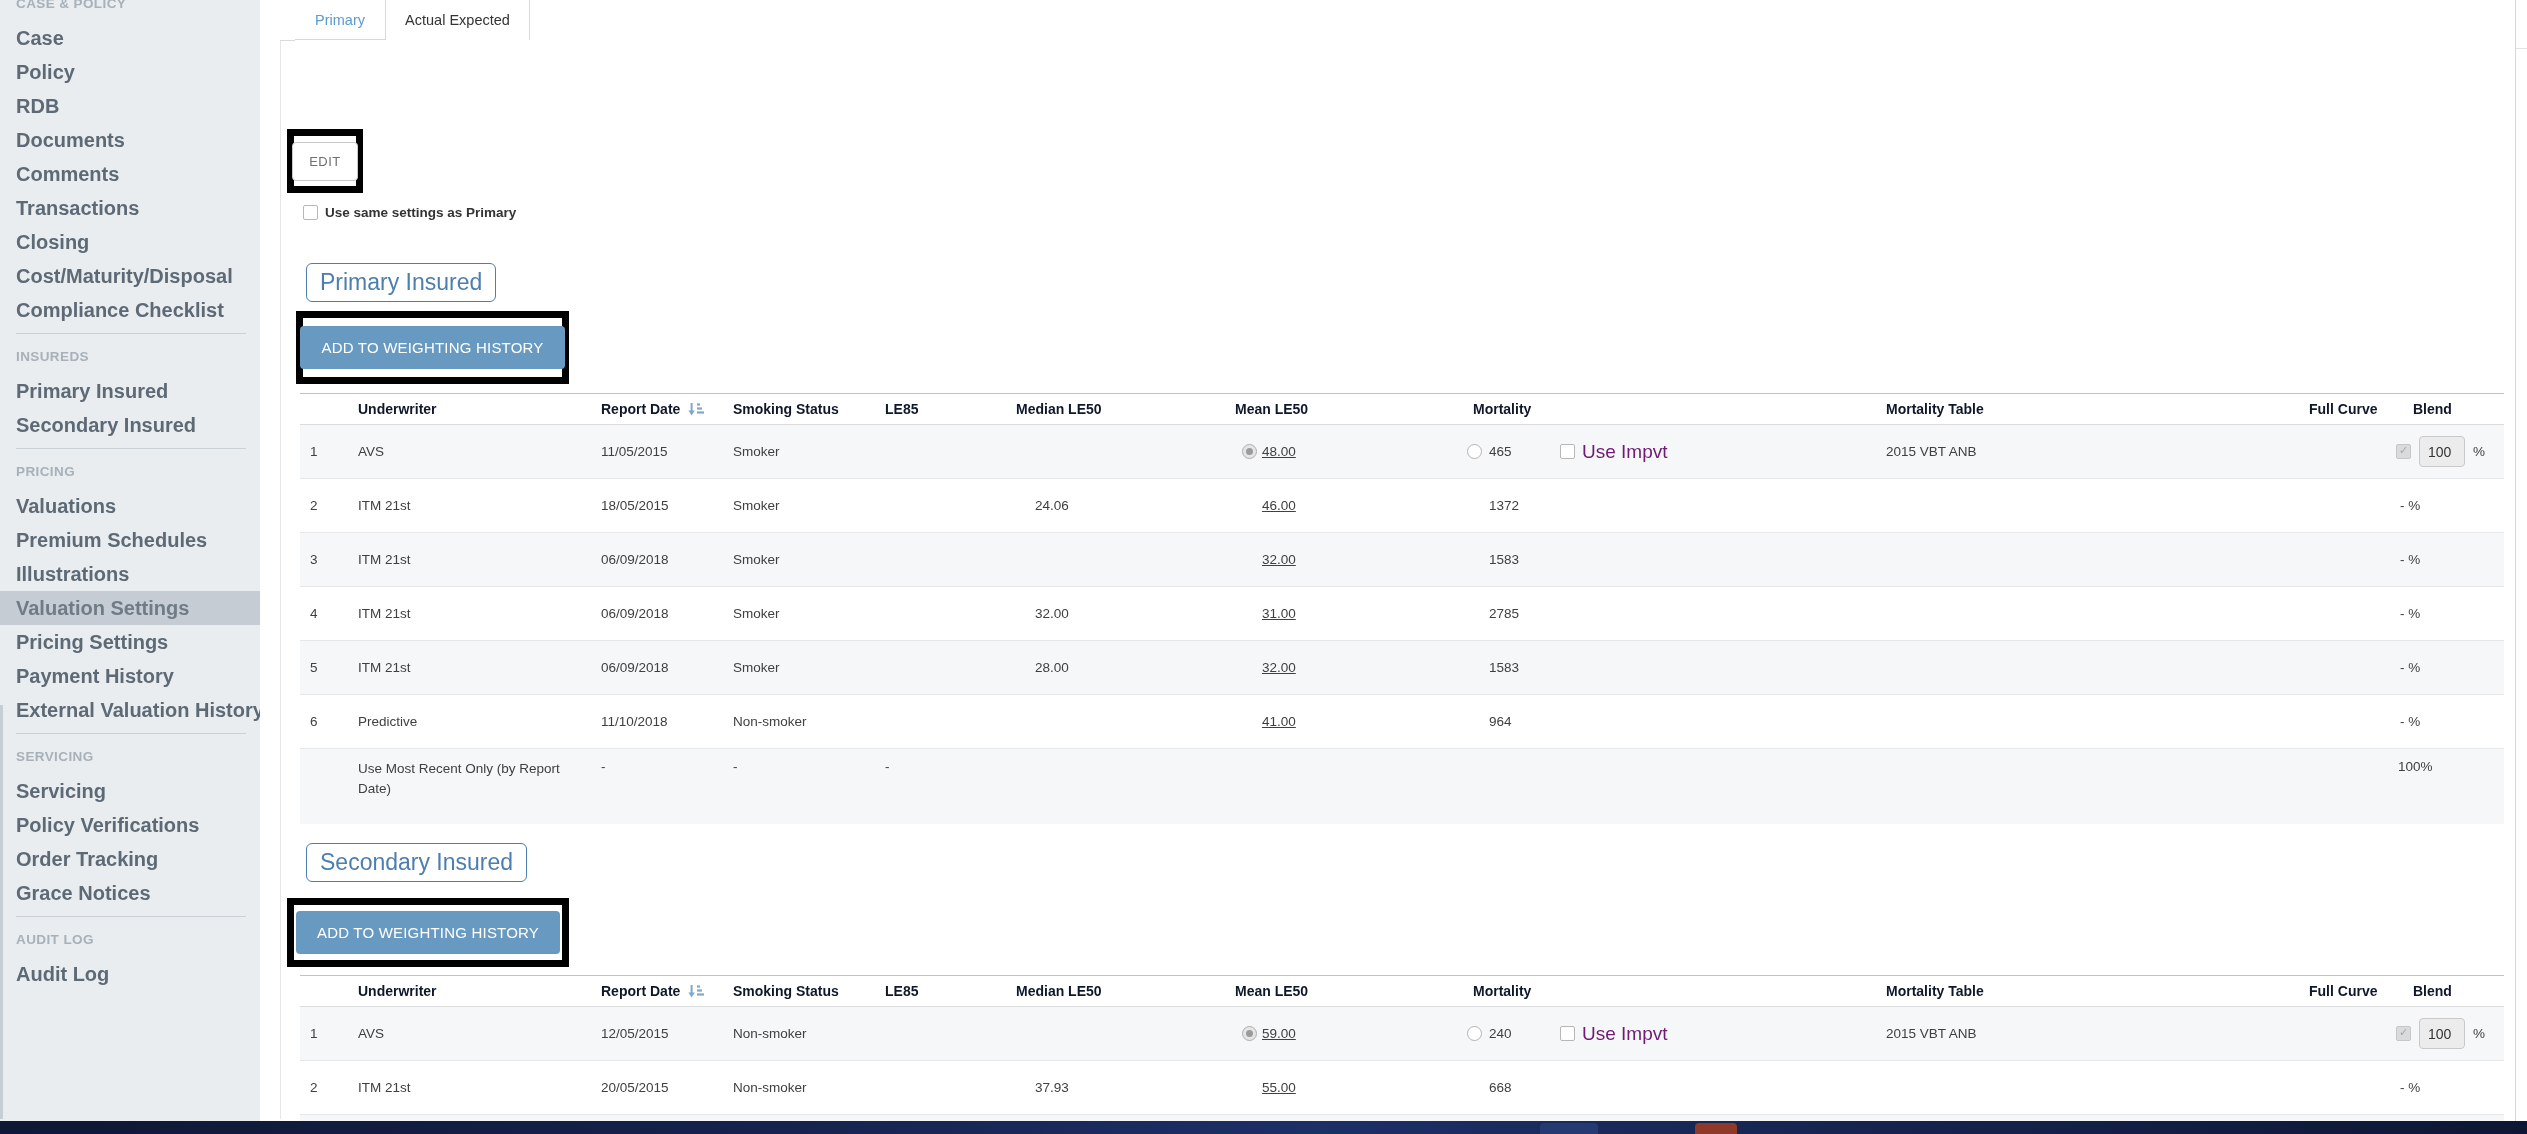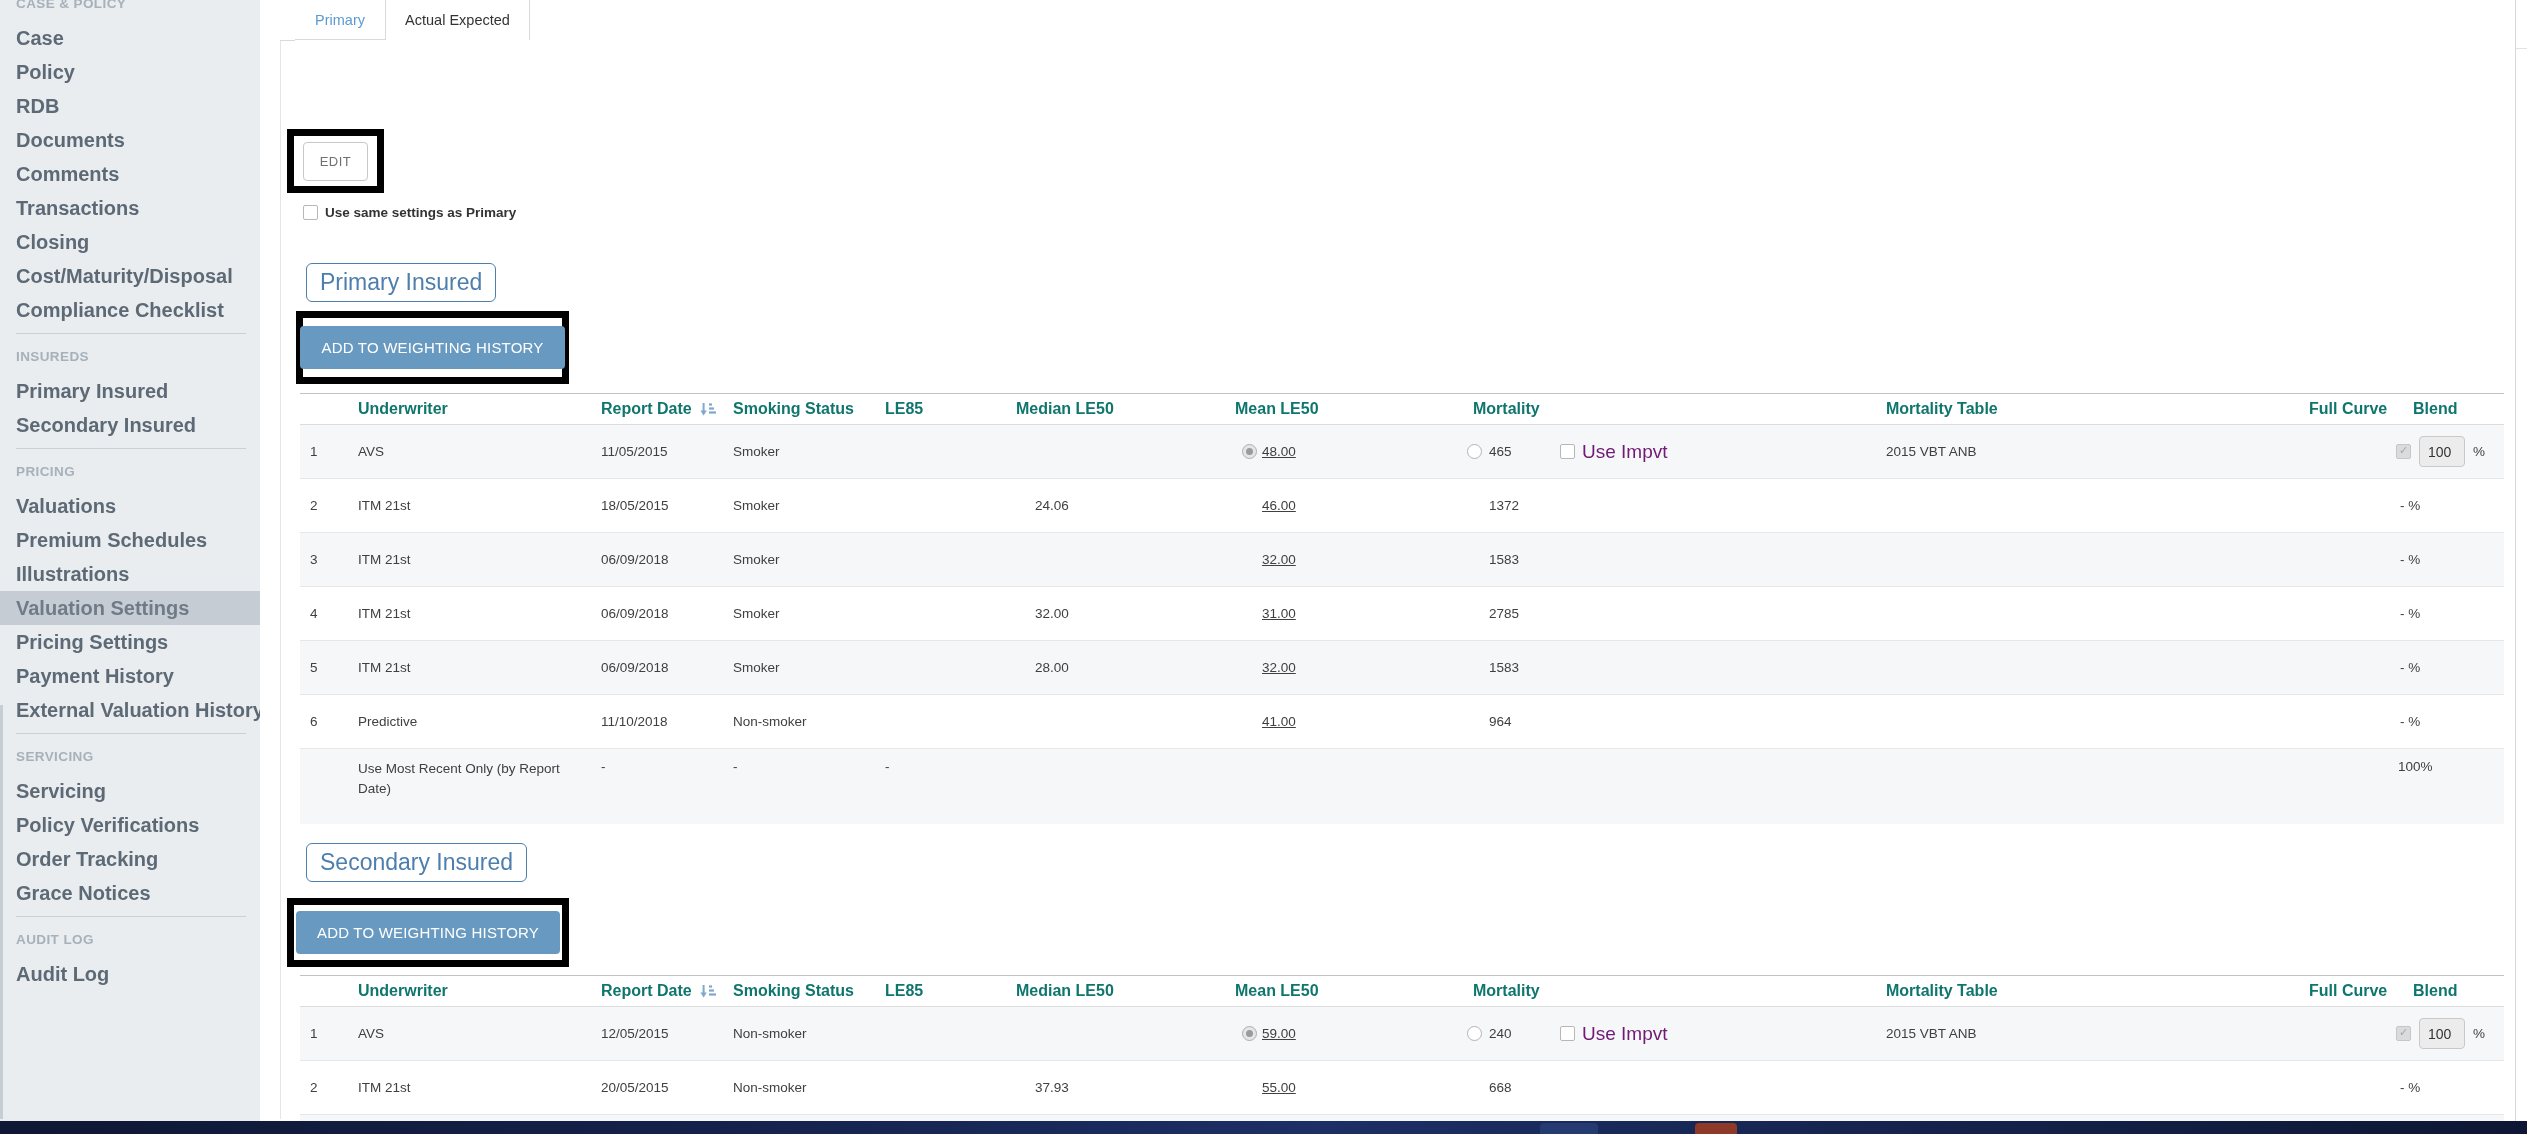--- a/index.html
+++ b/index.html
@@ -40,21 +40,21 @@
   .tab.inactive{width:145px;color:#333;border-left:1px solid #d9d9d9;border-right:1px solid #d9d9d9;}
   
   .titlebar{
     position:absolute;left:45px;top:83px;width:2199px;height:48px;box-sizing:border-box;
     background:#dcdcdc;border:1px solid #7e9ab5;border-radius:3px;
     display:flex;align-items:center;padding-left:10px;
   }
   .titlebar span{font-size:26px;color:#4d7eae;}
   
   .annotation{position:absolute;border:7px solid #000;box-sizing:border-box;display:flex;align-items:center;justify-content:center;}
-  .anno-edit{left:27px;top:129px;width:97px;height:64px;}
+  .anno-edit{left:27px;top:129px;width:76px;height:64px;}
   .anno-add1{left:36px;top:311px;width:273px;height:73px;}
   .anno-add2{left:27px;top:898px;width:282px;height:69px;}
   .btn-edit{
     background:#fff;border:1px solid #c8c8c8;border-radius:4px;color:#707070;
     font-size:13px;letter-spacing:.5px;padding:11px 16px;cursor:pointer;
     font-family:inherit;
   }
   .btn-add{
     background:#689ac1;border:none;border-radius:4px;color:#fff;
     font-size:15px;letter-spacing:.2px;padding:13px 21px;cursor:pointer;
@@ -70,21 +70,21 @@
     color:#4d7eae;font-size:23px;background:#fff;
   }
   .badge1{top:263px;}
   .badge2{top:843px;}
   
   .le-table{position:absolute;left:40px;width:2204px;border-collapse:collapse;table-layout:fixed;}
   .tbl1{top:393px;}
   .tbl2{top:975px;}
   .le-table thead tr{height:31px;}
   .le-table th{
-    font-size:16px;font-weight:bold;color:#0f766e;text-align:left;
+    font-size:14px;font-weight:bold;color:#0f172a;text-align:left;
     border-top:1px solid #c2c2c2;border-bottom:1px solid #dcdcdc;padding:0;
     white-space:nowrap;
   }
   .le-table td{font-size:13.5px;color:#3f4040;padding:0;white-space:nowrap;overflow:visible;}
   .t-row td{height:53px;vertical-align:middle;}
   .t-sum td{height:65px;vertical-align:top;padding-top:10px;}
   .le-table tbody tr + tr{border-top:1px solid #e6e7e9;}
   .le-table tbody tr.zebra{background:#f6f7f9;}
   th.h-und,td.c-und{padding-left:3px;}
   th.h-num,td.c-num{padding-left:10px;}

